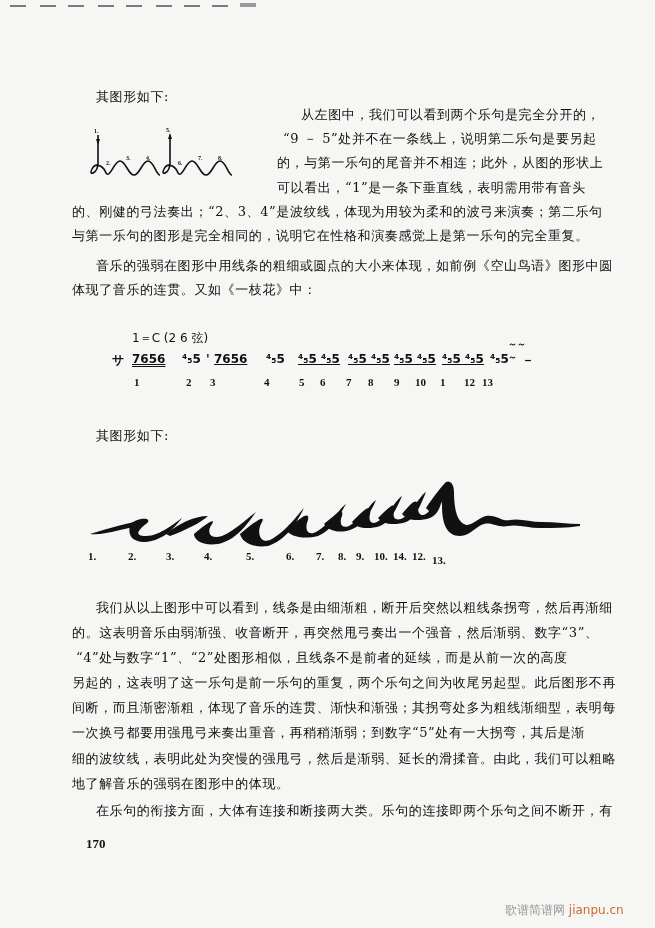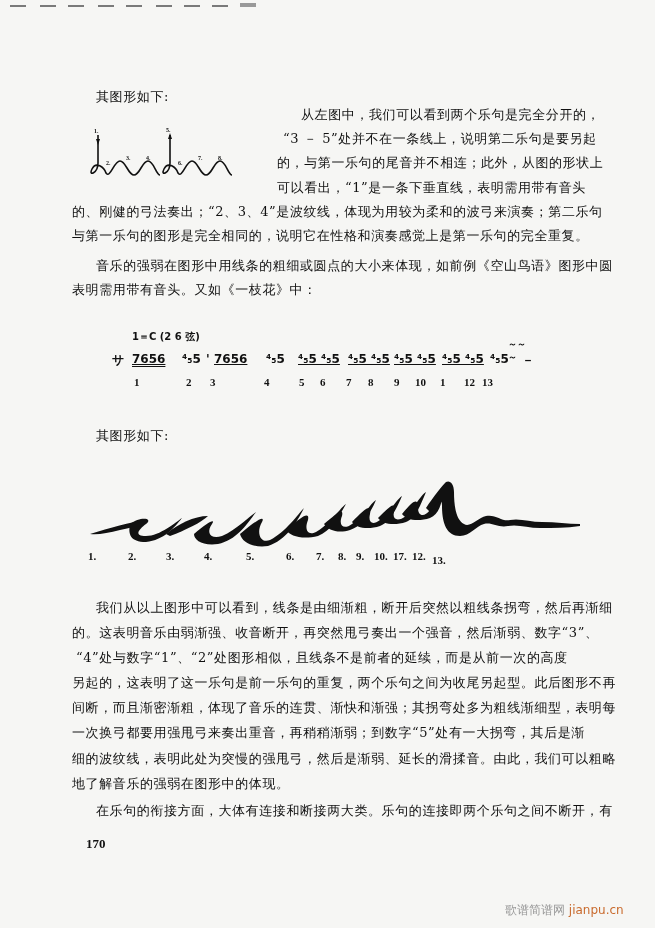--- a/index.html
+++ b/index.html
@@ -8,21 +8,21 @@
     background:#f6f6f4;
     font-family:"DejaVu Serif","Liberation Serif",serif;
     color:#111;
   }
   .abs { position:absolute; }
   .topmarks { left:10px; top:2px; width:250px; height:8px; }
   .topmarks span { position:absolute; top:3px; height:2px; width:16px; background:#7a7a7a; }
   .line { position:absolute; font-size:13px; line-height:16px; white-space:nowrap; letter-spacing:0.6px; }
   .label { font-size:13px; }
   .notation { left:110px; top:330px; width:420px; height:60px; font-family:"DejaVu Sans","Liberation Sans",sans-serif; }
-  .key { position:absolute; left:22px; top:0; font-size:10px; font-weight:bold; }
+  .key { position:absolute; left:22px; top:0; font-size:12px; font-weight:normal; }
   .notes { position:absolute; top:22px; font-size:12px; font-weight:bold; }
   .nums { position:absolute; top:46px; font-size:11px; font-weight:bold; font-family:"Liberation Serif",serif; }
   .fig2 { left:90px; top:478px; width:490px; height:90px; }
   .fig2-nums span { position:absolute; top:72px; font-size:11px; font-family:"Liberation Serif",serif; font-weight:bold; }
   .pagenum { left:86px; top:836px; font-size:13px; font-weight:bold; font-family:"Liberation Serif",serif; }
   .watermark { left:505px; top:902px; font-size:12px; color:#999; font-family:"DejaVu Sans",sans-serif; }
   .watermark .en { color:#c96b2e; }
 </style>
 </head>
 <body>
@@ -56,28 +56,28 @@
       <text x="56" y="35">4.</text>
       <text x="76" y="7">5.</text>
       <text x="88" y="40">6.</text>
       <text x="108" y="35">7.</text>
       <text x="128" y="35">8.</text>
     </g>
   </svg>
 </div>
 
 <div class="line" style="left:301px;top:107px">从左图中，我们可以看到两个乐句是完全分开的，</div>
-<div class="line" style="left:283px;top:131px">“3 － 5”处并不在一条线上，说明第二乐句是要另起</div>
+<div class="line" style="left:283px;top:131px">“9 － 5”处并不在一条线上，说明第二乐句是要另起</div>
 <div class="line" style="left:277px;top:155px">的，与第一乐句的尾音并不相连；此外，从图的形状上</div>
 <div class="line" style="left:277px;top:180px">可以看出，“1”是一条下垂直线，表明需用带有音头</div>
 <div class="line" style="left:72px;top:204px">的、刚健的弓法奏出；“2、3、4”是波纹线，体现为用较为柔和的波弓来演奏；第二乐句</div>
 <div class="line" style="left:72px;top:228px">与第一乐句的图形是完全相同的，说明它在性格和演奏感觉上是第一乐句的完全重复。</div>
 
 <div class="line" style="left:96px;top:258px">音乐的强弱在图形中用线条的粗细或圆点的大小来体现，如前例《空山鸟语》图形中圆</div>
-<div class="line" style="left:72px;top:282px">表明需用带有音头。又如《一枝花》中：</div>
+<div class="line" style="left:72px;top:282px">体现了音乐的连贯。又如《一枝花》中：</div>
 
 <div class="abs notation">
   <div class="key">1＝C (2 6 弦)</div>
   <div class="notes" style="left:2px">サ</div>
   <div class="notes" style="left:22px;text-decoration:underline double">7656</div>
   <div class="notes" style="left:72px">⁴₅5</div>
   <div class="notes" style="left:96px">'</div>
   <div class="notes" style="left:104px;text-decoration:underline">7656</div>
   <div class="notes" style="left:156px">⁴₅5</div>
   <div class="notes" style="left:188px;text-decoration:underline">⁴₅5 ⁴₅5</div>
@@ -124,21 +124,21 @@
     <span style="left:-2px">1.</span>
     <span style="left:38px">2.</span>
     <span style="left:76px">3.</span>
     <span style="left:114px">4.</span>
     <span style="left:156px">5.</span>
     <span style="left:196px">6.</span>
     <span style="left:226px">7.</span>
     <span style="left:248px">8.</span>
     <span style="left:266px">9.</span>
     <span style="left:284px">10.</span>
-    <span style="left:303px">17.</span>
+    <span style="left:303px">14.</span>
     <span style="left:322px">12.</span>
     <span style="left:342px;top:76px">13.</span>
   </div>
 </div>
 
 <div class="line" style="left:96px;top:600px">我们从以上图形中可以看到，线条是由细渐粗，断开后突然以粗线条拐弯，然后再渐细</div>
 <div class="line" style="left:72px;top:625px">的。这表明音乐由弱渐强、收音断开，再突然甩弓奏出一个强音，然后渐弱、数字“3”、</div>
 <div class="line" style="left:76px;top:650px">“4”处与数字“1”、“2”处图形相似，且线条不是前者的延续，而是从前一次的高度</div>
 <div class="line" style="left:72px;top:675px">另起的，这表明了这一乐句是前一乐句的重复，两个乐句之间为收尾另起型。此后图形不再</div>
 <div class="line" style="left:72px;top:700px">间断，而且渐密渐粗，体现了音乐的连贯、渐快和渐强；其拐弯处多为粗线渐细型，表明每</div>

